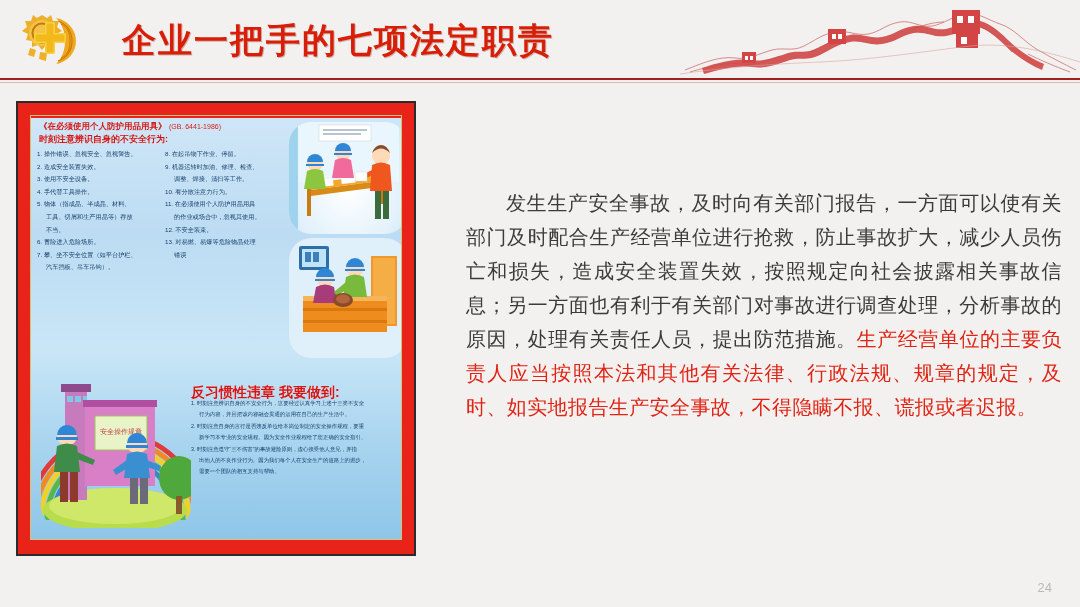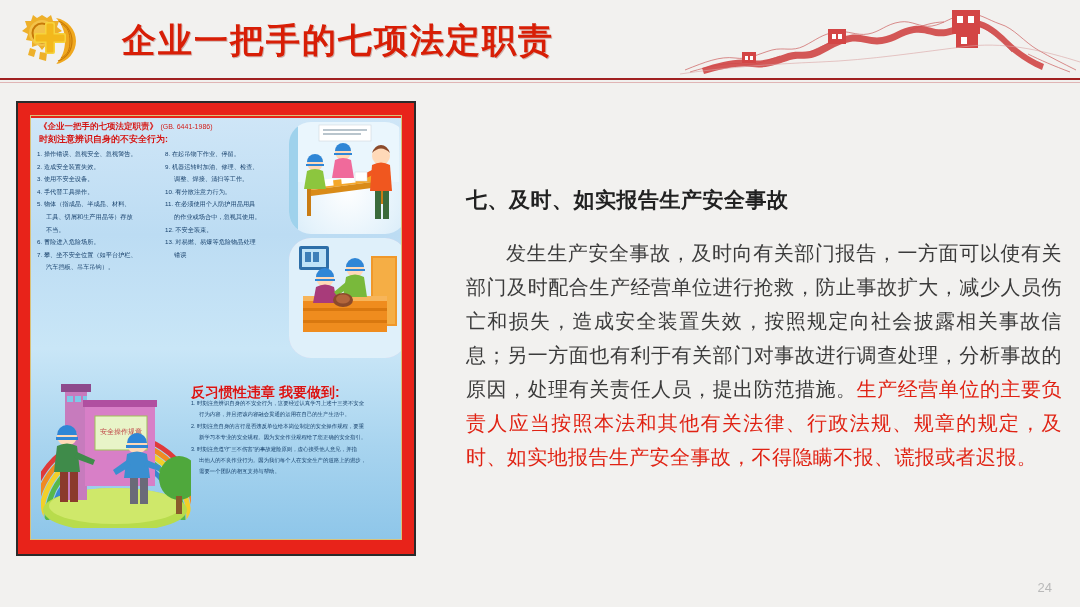--- a/index.html
+++ b/index.html
@@ -304,21 +304,21 @@
     <div class="header-rule-bottom"></div>
   </div>
 
   <div class="poster-wrap">
     <div class="poster-frame">
       <div class="poster-inner">
         <div class="poster-top-band"></div>
 
         <div class="poster-head">
           <div class="ph-line1">
-            <span>《企业一把手的七项法定职责》</span>
+            <span>《在必须使用个人防护用品用具》</span>
             <span class="gb">(GB. 6441-1986)</span>
           </div>
           <div class="ph-line2">时刻注意辨识自身的不安全行为:</div>
         </div>
 
         <div class="hazard-cols">
           <div class="hazard-col">
             <div class="hz">1. 操作错误、忽视安全、忽视警告。</div>
             <div class="hz">2. 造成安全装置失效。</div>
             <div class="hz">3. 使用不安全设备。</div>
@@ -468,21 +468,20 @@
           <div class="pl">3. 时刻注意遵守“三不伤害”的事故避险原则，虚心接受他人意见，并指</div>
           <div class="pl cont">出他人的不良作业行为。因为我们每个人在安全生产的道路上的进步，</div>
           <div class="pl cont">需要一个团队的相互支持与帮助。</div>
         </div>
 
       </div>
     </div>
   </div>
 
   <div class="content">
-    <h2>七、及时、如实报告生产安全事故</h2>
     <p class="body-text">
       <span>发生生产安全事故，及时向有关部门报告，一方面可以使有关部门及时配合生产经营单位进行抢救，防止事故扩大，减少人员伤亡和损失，造成安全装置失效，按照规定向社会披露相关事故信息；另一方面也有利于有关部门对事故进行调查处理，分析事故的原因，处理有关责任人员，提出防范措施。</span><span class="hl">生产经营单位的主要负责人应当按照本法和其他有关法律、行政法规、规章的规定，及时、如实地报告生产安全事故，不得隐瞒不报、谎报或者迟报。</span>
     </p>
   </div>
 
   <div class="page-num">24</div>
 
 </div>
 
 </body></html>

